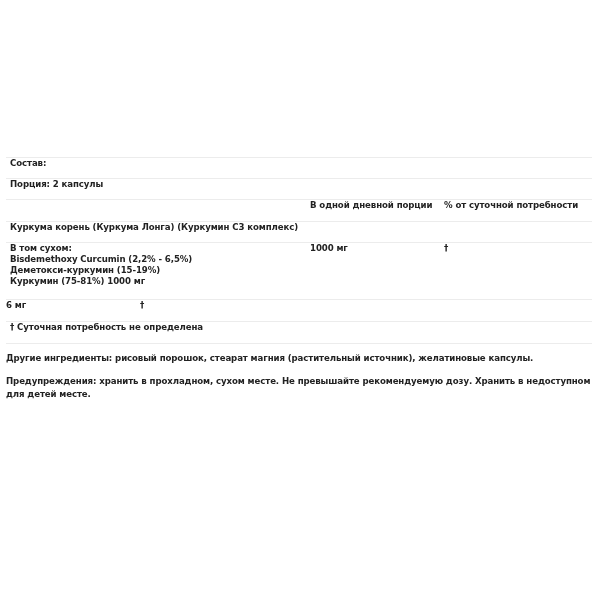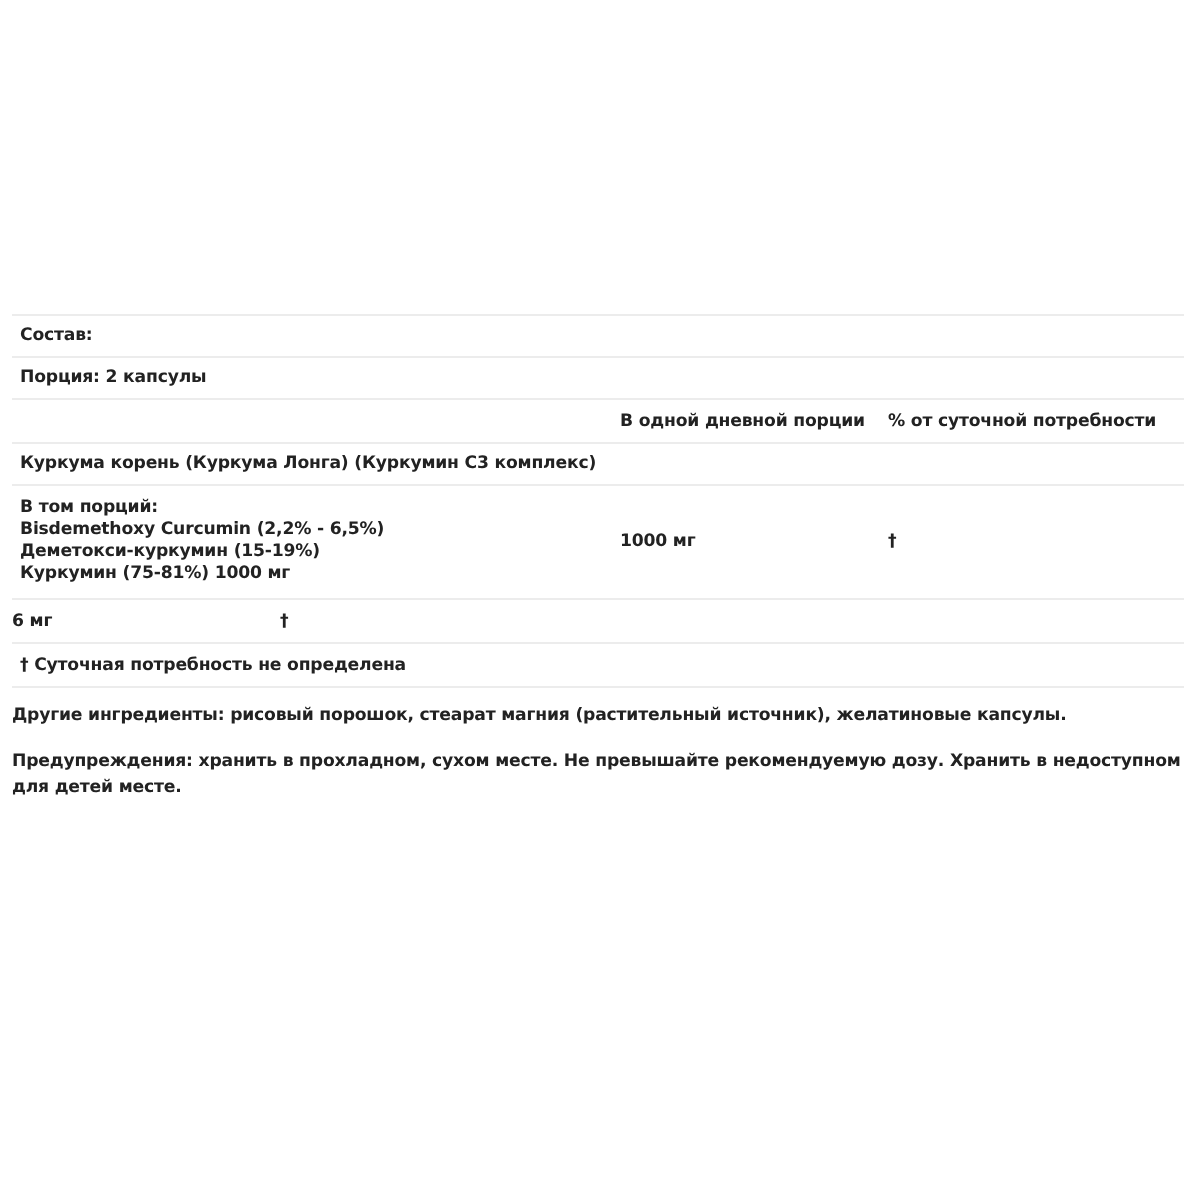--- a/index.html
+++ b/index.html
@@ -22,21 +22,20 @@
       position: absolute;
       left: 6px;
       top: 157px;
       width: 586px;
       border-top: 1px solid #ececec;
     }
     .row {
       display: flex;
       border-bottom: 1px solid #ececec;
       box-sizing: border-box;
-      align-items: center;
     }
     .row .c1 { width: 304px; padding-left: 4px; box-sizing: border-box; }
     .row .c2 { width: 134px; box-sizing: border-box; }
     .row .c3 { flex: 1; box-sizing: border-box; }
     .h21 { height: 21px; }
     .h22 { height: 22px; }
     .multi { height: 57px; }
     .multi .c1 { line-height: 11px; }
     .paras {
       position: absolute;
@@ -64,21 +63,21 @@
     <div class="c2">В одной дневной порции</div>
     <div class="c3">% от суточной потребности</div>
   </div>
   <div class="row h21">
     <div class="c1">Куркума корень (Куркума Лонга) (Куркумин С3 комплекс)</div>
     <div class="c2"></div>
     <div class="c3"></div>
   </div>
   <div class="row multi">
     <div class="c1">
-      <div>В том порций:</div>
+      <div>В том сухом:</div>
       <div>Bisdemethoxy Curcumin (2,2% - 6,5%)</div>
       <div>Деметокси-куркумин (15-19%)</div>
       <div>Куркумин (75-81%) 1000 мг</div>
     </div>
     <div class="c2">1000 мг</div>
     <div class="c3">†</div>
   </div>
   <div class="row h22">
     <div class="c2">6 мг</div>
     <div class="c3">†</div>

